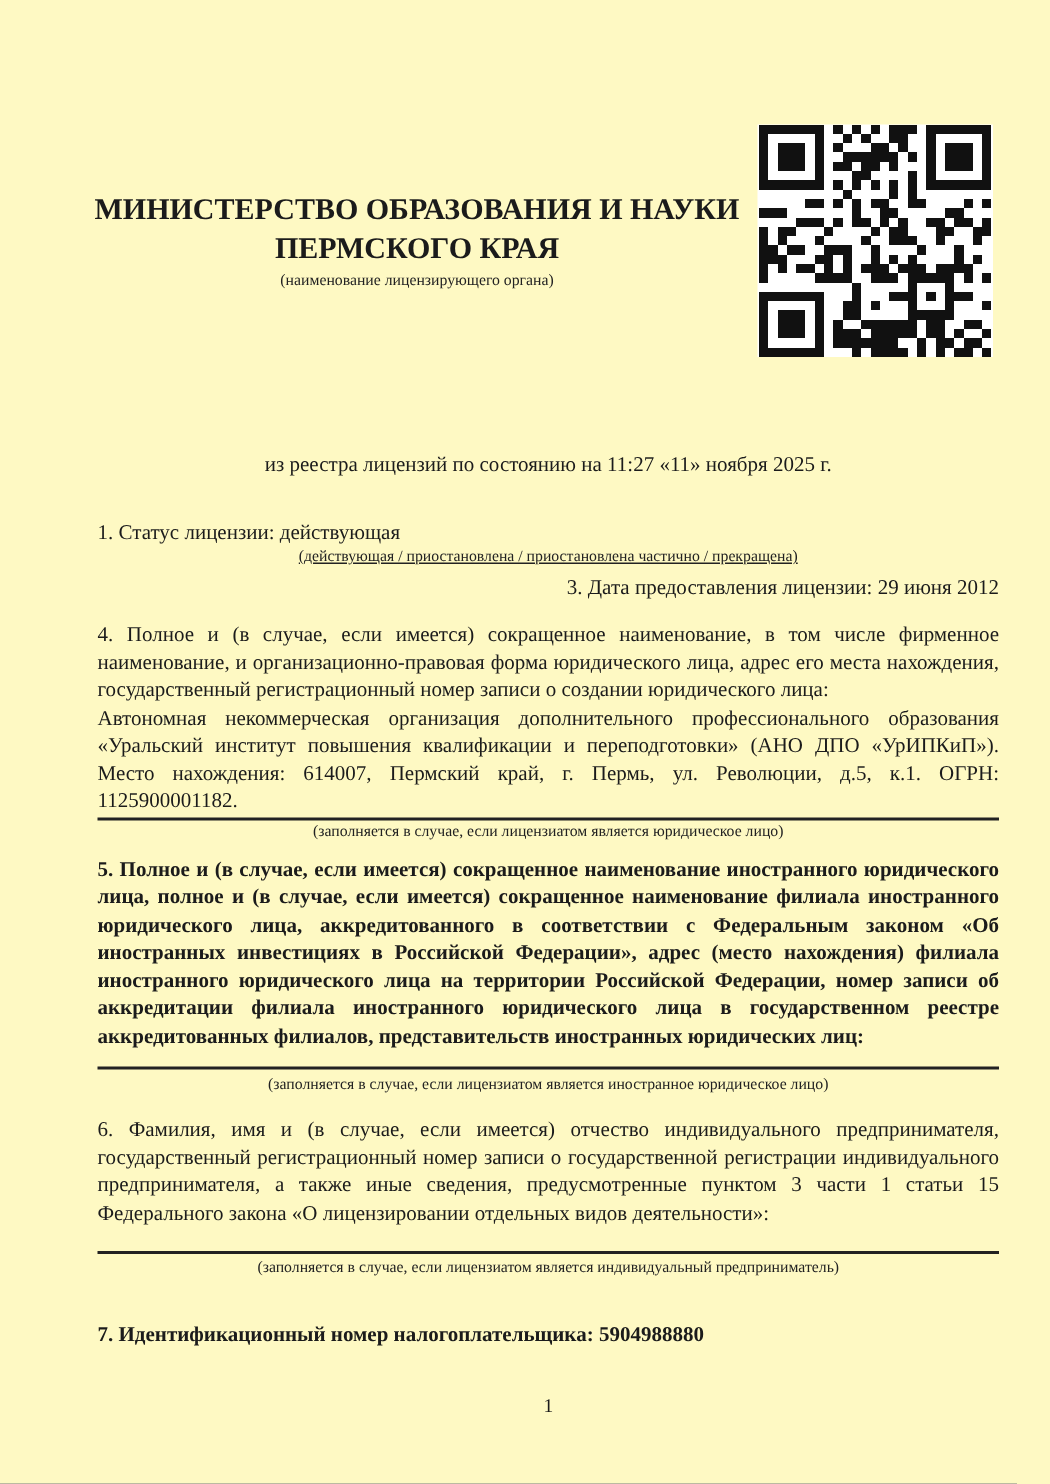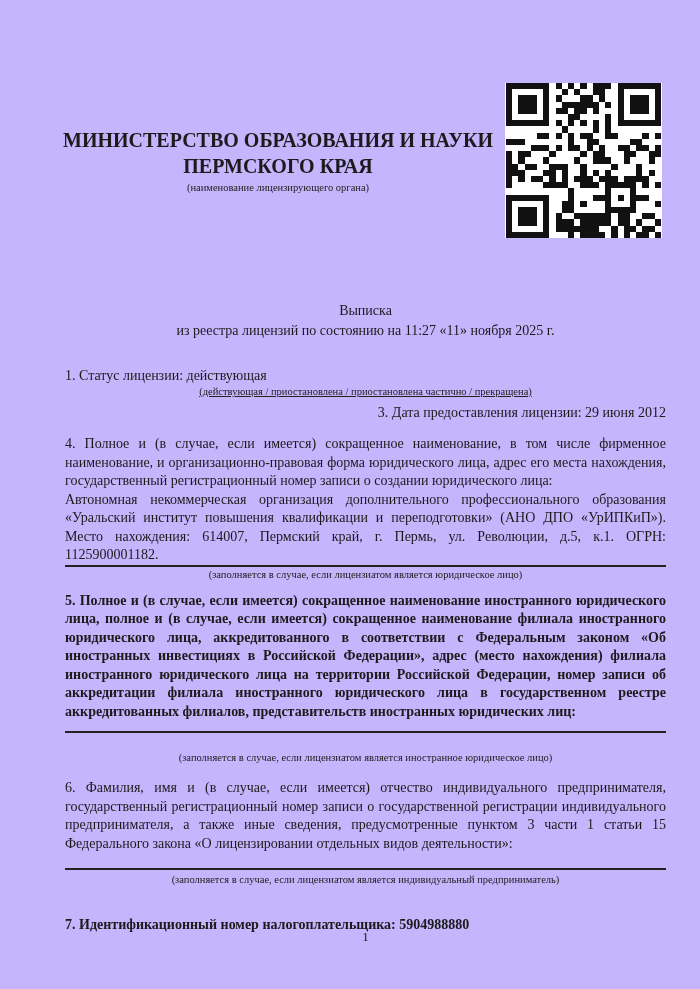--- a/index.html
+++ b/index.html
@@ -1,20 +1,20 @@
 <!DOCTYPE html>
 <html lang="ru"><head>
 <meta charset="utf-8">
 <style>
   html,body{margin:0;padding:0;background:#888;}
   .page{
     position:relative;
     width:700px;height:989px;
     margin:0 auto;
-    background:#c4b5fd;
+    background:#fef9c3;
     font-family:"Liberation Serif","DejaVu Serif",serif;
     color:#1b1b1b;
     overflow:hidden;
   }
   
   .authority{
     position:absolute;top:127px;left:0;width:556px;
     text-align:center;
   }
   .authority .t{
@@ -47,21 +47,21 @@
   
   .mt-status{margin-top:25px;}
   .mt-hint{margin-top:0;text-decoration:underline;}
   .mt-reg{margin-top:17px;}
   .mt-date{margin-top:5px;text-align:right;}
   .mt-p4{margin-top:13px;}
   .mt-rule1{margin-top:0;}
   .mt-cap1{margin-top:1px;}
   .mt-p5{margin-top:11px;font-weight:bold;}
   .mt-rule2{margin-top:10px;}
-  .mt-cap2{margin-top:18px;}
+  .mt-cap2{margin-top:4px;}
   .mt-p6{margin-top:15px;}
   .mt-rule3{margin-top:15px;}
   .mt-cap3{margin-top:3px;}
   .mt-inn{margin-top:29px;line-height:19px;font-weight:bold;}
 </style>
 </head>
 <body>
 
 <div class="page">
 
@@ -380,21 +380,20 @@
         <rect x="19" y="24" width="1" height="1"></rect>
         <rect x="21" y="24" width="1" height="1"></rect>
         <rect x="22" y="24" width="1" height="1"></rect>
         <rect x="24" y="24" width="1" height="1"></rect>
       </svg>
   </div>
 
   <div class="content">
 
     <div class="doc-title">
-      <div>Выписка</div>
       <div>из реестра лицензий по состоянию на 11:27 «11» ноября 2025 г.</div>
     </div>
 
     <p class="mt-status">1. Статус лицензии: действующая</p>
     <p class="small-caption mt-hint">(действующая / приостановлена / приостановлена частично / прекращена)</p>
 
 
     <p class="mt-date">3. Дата предоставления лицензии: 29 июня 2012</p>
 
     <p class="just mt-p4">4. Полное и (в случае, если имеется) сокращенное наименование, в том числе фирменное наименование, и организационно-правовая форма юридического лица, адрес его места нахождения, государственный регистрационный номер записи о создании юридического лица:</p>

